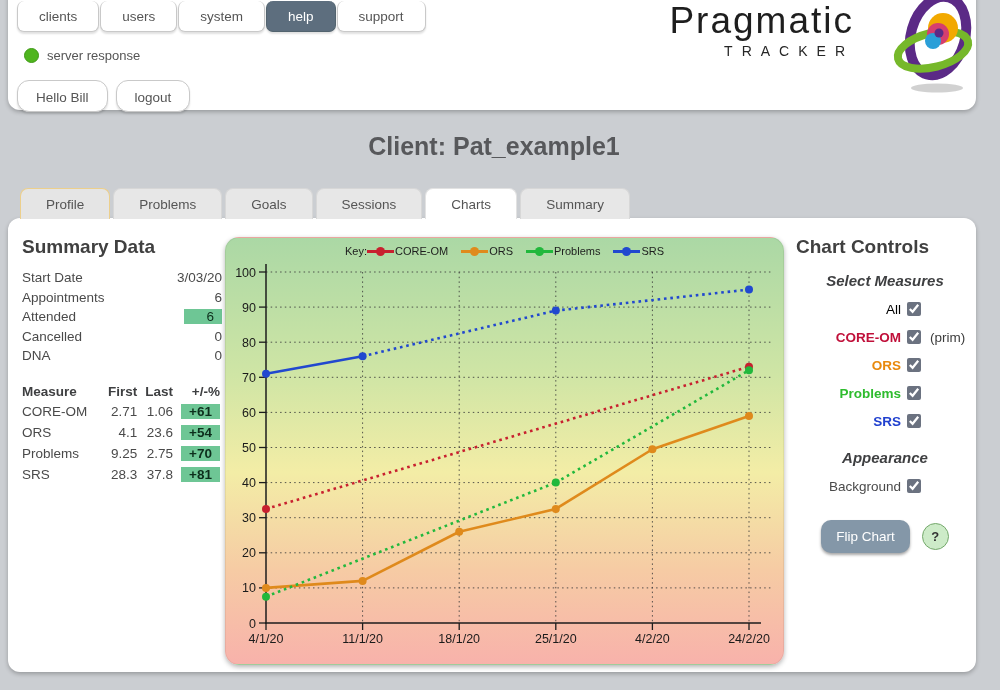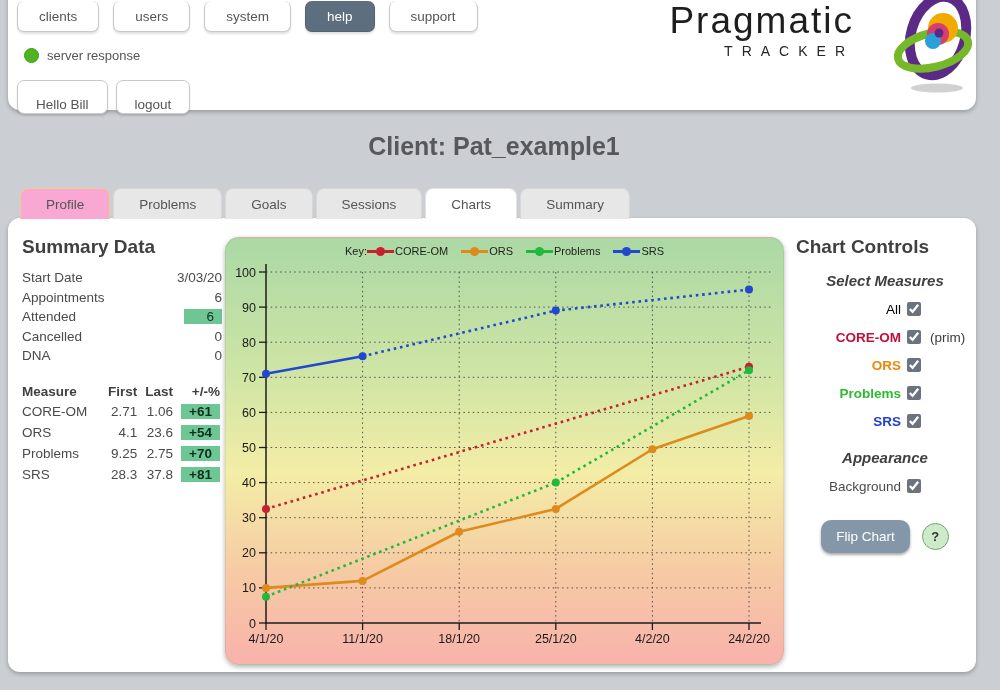--- a/index.html
+++ b/index.html
@@ -1,43 +1,43 @@
 <!DOCTYPE html>
 <html><head>
 <meta charset="utf-8">
 <style>
   html,body{margin:0;padding:0;background:#cbced2;}
   .page{position:relative;width:1000px;height:690px;background:#cbced2;overflow:hidden;
         font-family:"Liberation Sans",sans-serif;color:#4a4a4a;}
   
   .header-box{position:absolute;left:8px;top:-14px;width:968px;height:124px;background:#fff;
               border-radius:12px;box-shadow:0 2px 4px rgba(0,0,0,.25);}
-  .top-nav{position:absolute;left:17px;top:1px;display:flex;gap:14px;}
+  .top-nav{position:absolute;left:17px;top:1px;display:flex;gap:1px;}
   .nav-btn{height:31px;padding:0 21px;background:#fff;border:1px solid #c9c9c9;border-top:none;
            border-radius:7px;font-size:13.5px;color:#555;font-family:inherit;cursor:pointer;
            box-shadow:0 2px 2px rgba(0,0,0,.12);}
   .nav-btn.active{background:#5d6e7e;border-color:#53646f;color:#fff;}
   .status-row{position:absolute;left:24px;top:48px;display:flex;align-items:center;gap:8px;
               font-size:13px;color:#555;}
   .status-dot{width:13px;height:13px;border-radius:50%;background:#4fb51e;border:1px solid #3f9a16;}
   .user-row{position:absolute;left:17px;top:80px;display:flex;gap:8px;z-index:3;}
-  .user-btn{height:24px;padding:16px 18px;background:#fff;border:1px solid #c9c9c9;
-            border-radius:7px;font-size:13.5px;color:#555;font-family:inherit;cursor:pointer;
+  .user-btn{height:32px;padding:9px 18px;background:#fff;border:1px solid #c9c9c9;
+            border-radius:12px;font-size:13.5px;color:#555;font-family:inherit;cursor:pointer;
             box-shadow:0 2px 2px rgba(0,0,0,.12);}
   .logo{position:absolute;right:122px;top:14px;text-align:right;}
   .logo-line1{font-size:37px;color:#1e1e1e;letter-spacing:2px;font-weight:400;}
   .logo-line2{font-size:14px;color:#262626;letter-spacing:9px;margin-top:1px;}
   .logo-swirl{position:absolute;left:882px;top:4px;}
   
   .page-title{position:absolute;top:132px;left:0;width:988px;text-align:center;
               font-size:25px;font-weight:bold;color:#57585b;}
   .tab-row{position:absolute;left:20px;top:188px;display:flex;gap:3px;z-index:2;}
   .tab{height:30px;padding:0 25px;display:flex;align-items:center;font-size:13.5px;color:#555;
        background:#e7e7e7;border:1px solid #d7d7d7;border-bottom:none;border-radius:8px 8px 0 0;cursor:pointer;}
-  .tab.highlight{background:#f9a8d4;border-color:#eccf8c;}
+  .tab.highlight{background:#e5e5e5;border-color:#eccf8c;}
   .tab.active{background:#fff;border-color:#e2e2e2;}
   
   .content-box{position:absolute;left:8px;top:218px;width:968px;height:454px;background:#fff;
                border-radius:12px;box-shadow:0 2px 4px rgba(0,0,0,.25);}
   
   .summary-panel{position:absolute;left:14px;top:10px;width:200px;}
   .panel-heading{font-size:19px;font-weight:bold;color:#404040;margin:8px 0 10px 0;}
   .kv-row{display:flex;justify-content:space-between;align-items:center;height:19.5px;
           font-size:13.5px;color:#4a4a4a;}
   .chip{background:#6ec695;color:#0d2e1c;padding:0 8px;min-width:22px;text-align:right;}

